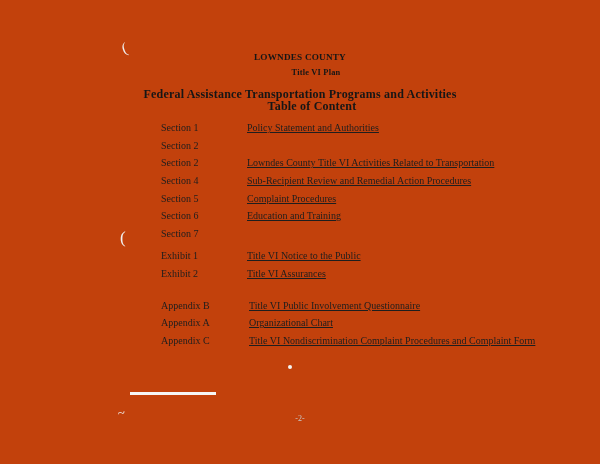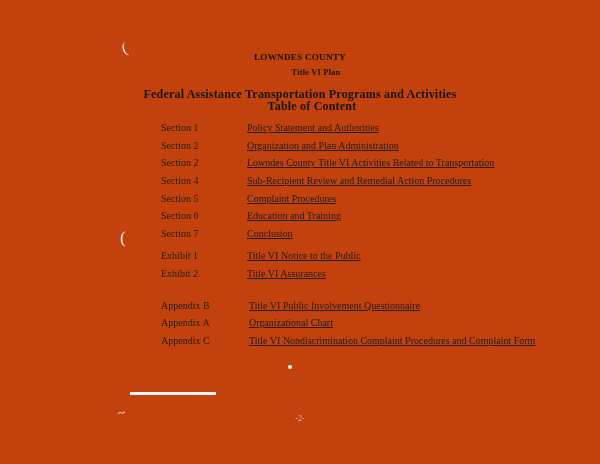--- a/index.html
+++ b/index.html
@@ -184,41 +184,39 @@
 
     <div id="contents">
 
       <div class="entry-group" id="group-sections">
         <div class="toc-entry">
           <span class="entry-label">Section 1</span>
           <span class="entry-title">Policy Statement and Authorities</span>
         </div>
         <div class="toc-entry">
           <span class="entry-label">Section 2</span>
-          <span class="entry-title">Organization and Plan Administration</span>
         </div>
         <div class="toc-entry">
           <span class="entry-label">Section 2</span>
           <span class="entry-title">Lowndes County Title VI Activities Related to Transportation</span>
         </div>
         <div class="toc-entry">
           <span class="entry-label">Section 4</span>
           <span class="entry-title">Sub-Recipient Review and Remedial Action Procedures</span>
         </div>
         <div class="toc-entry">
           <span class="entry-label">Section 5</span>
           <span class="entry-title">Complaint Procedures</span>
         </div>
         <div class="toc-entry">
           <span class="entry-label">Section 6</span>
           <span class="entry-title">Education and Training</span>
         </div>
         <div class="toc-entry">
           <span class="entry-label">Section 7</span>
-          <span class="entry-title">Conclusion</span>
         </div>
       </div>
 
       <div class="entry-group" id="group-exhibits">
         <div class="toc-entry">
           <span class="entry-label">Exhibit 1</span>
           <span class="entry-title">Title VI Notice to the Public</span>
         </div>
         <div class="toc-entry">
           <span class="entry-label">Exhibit 2</span>

